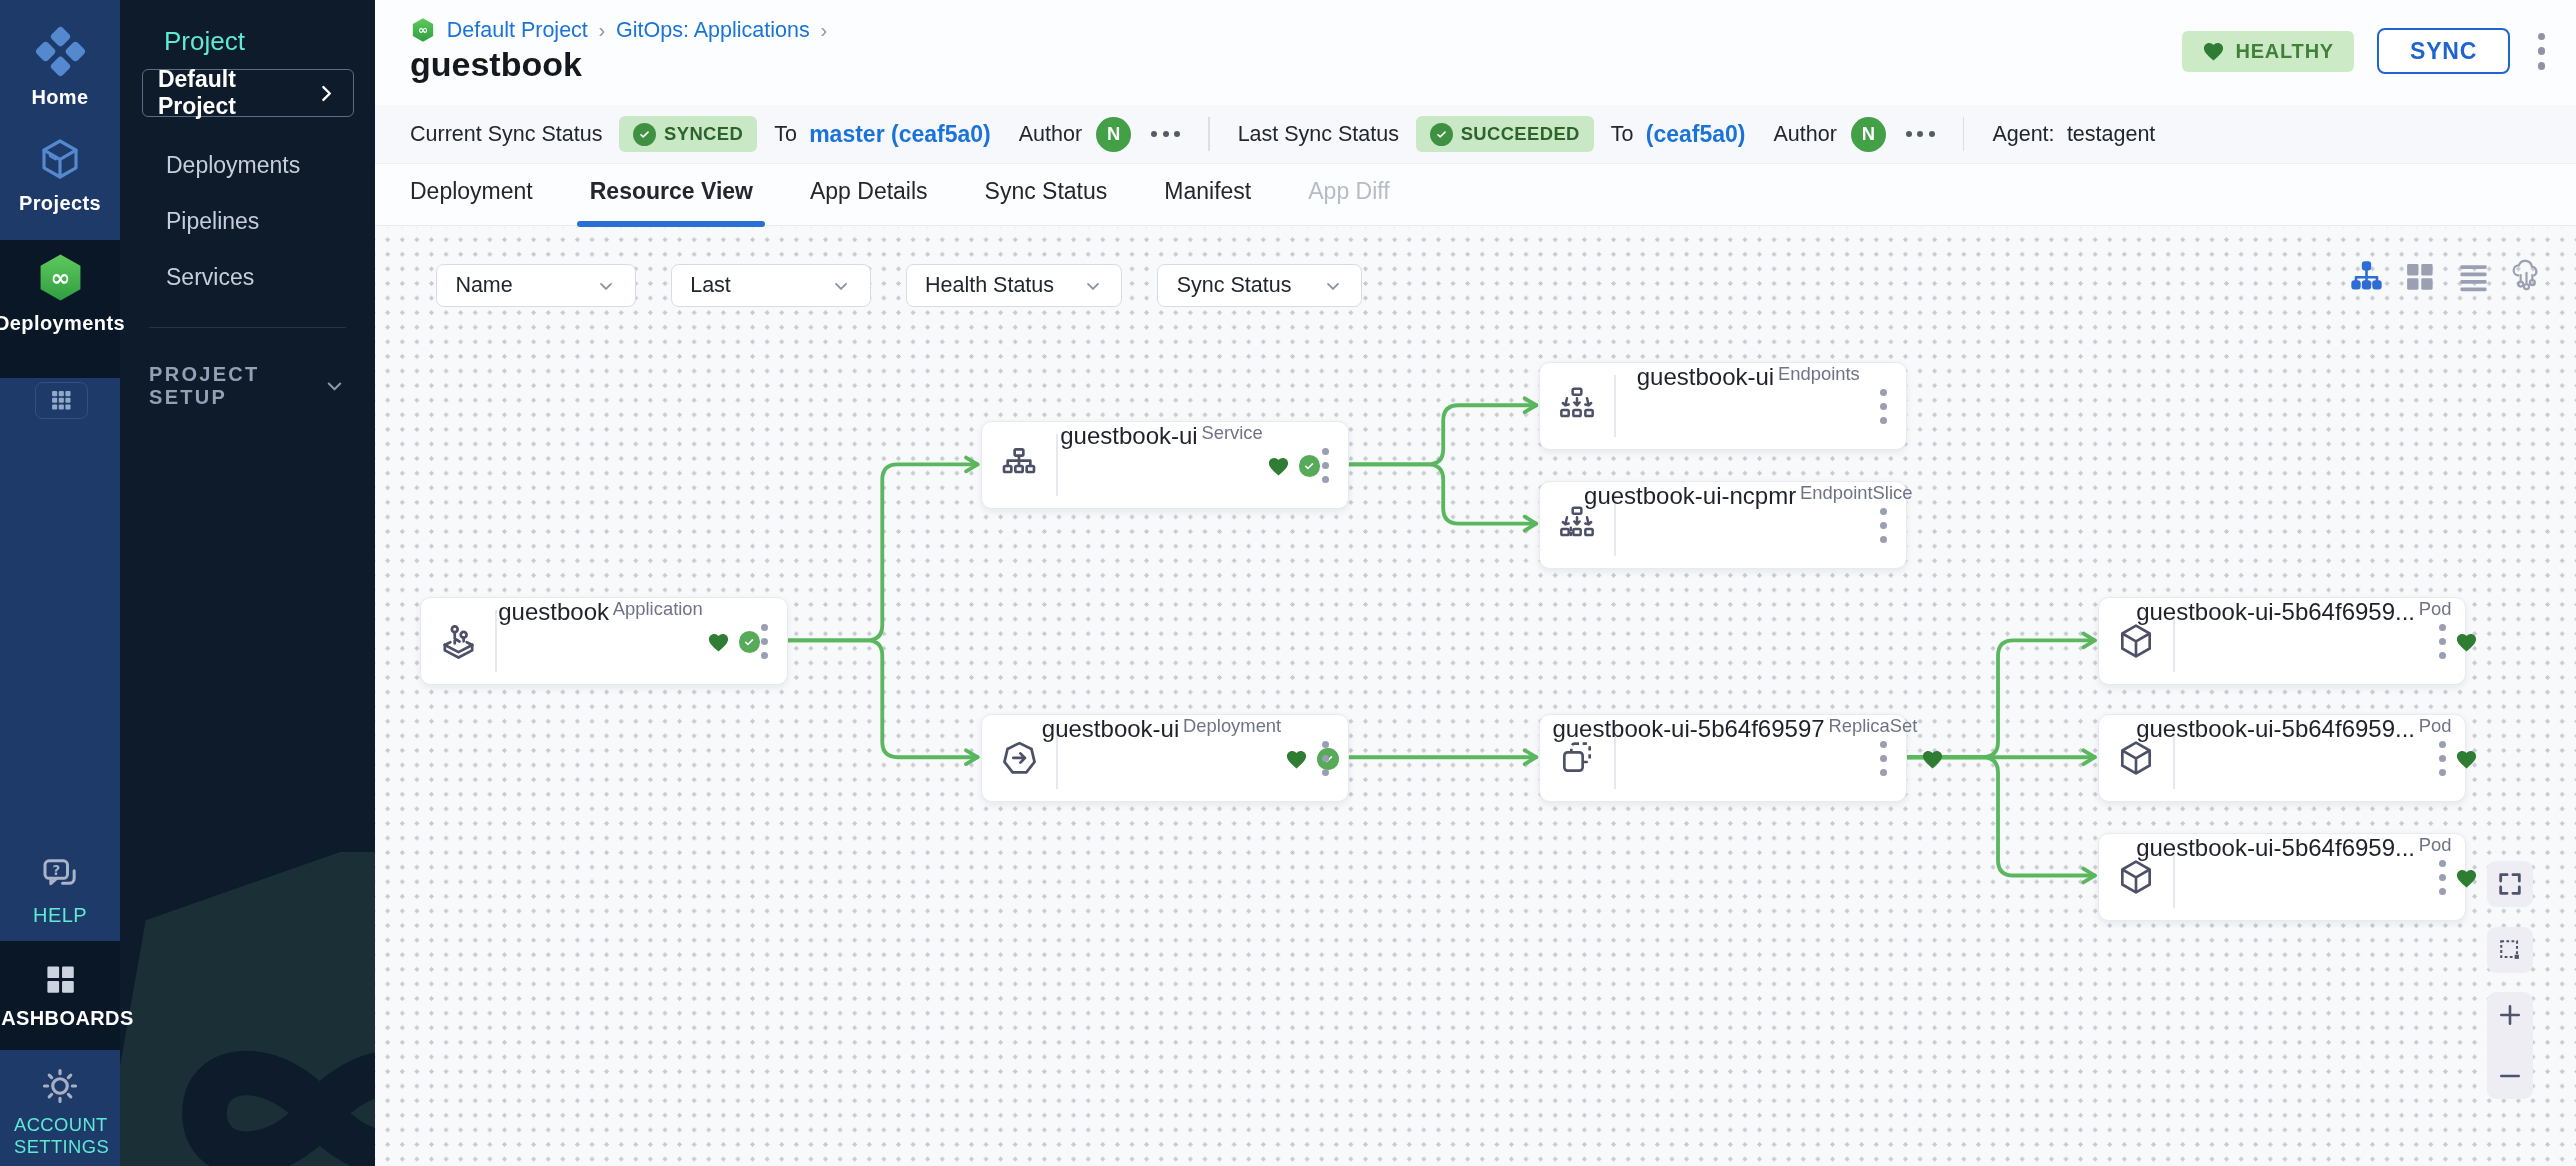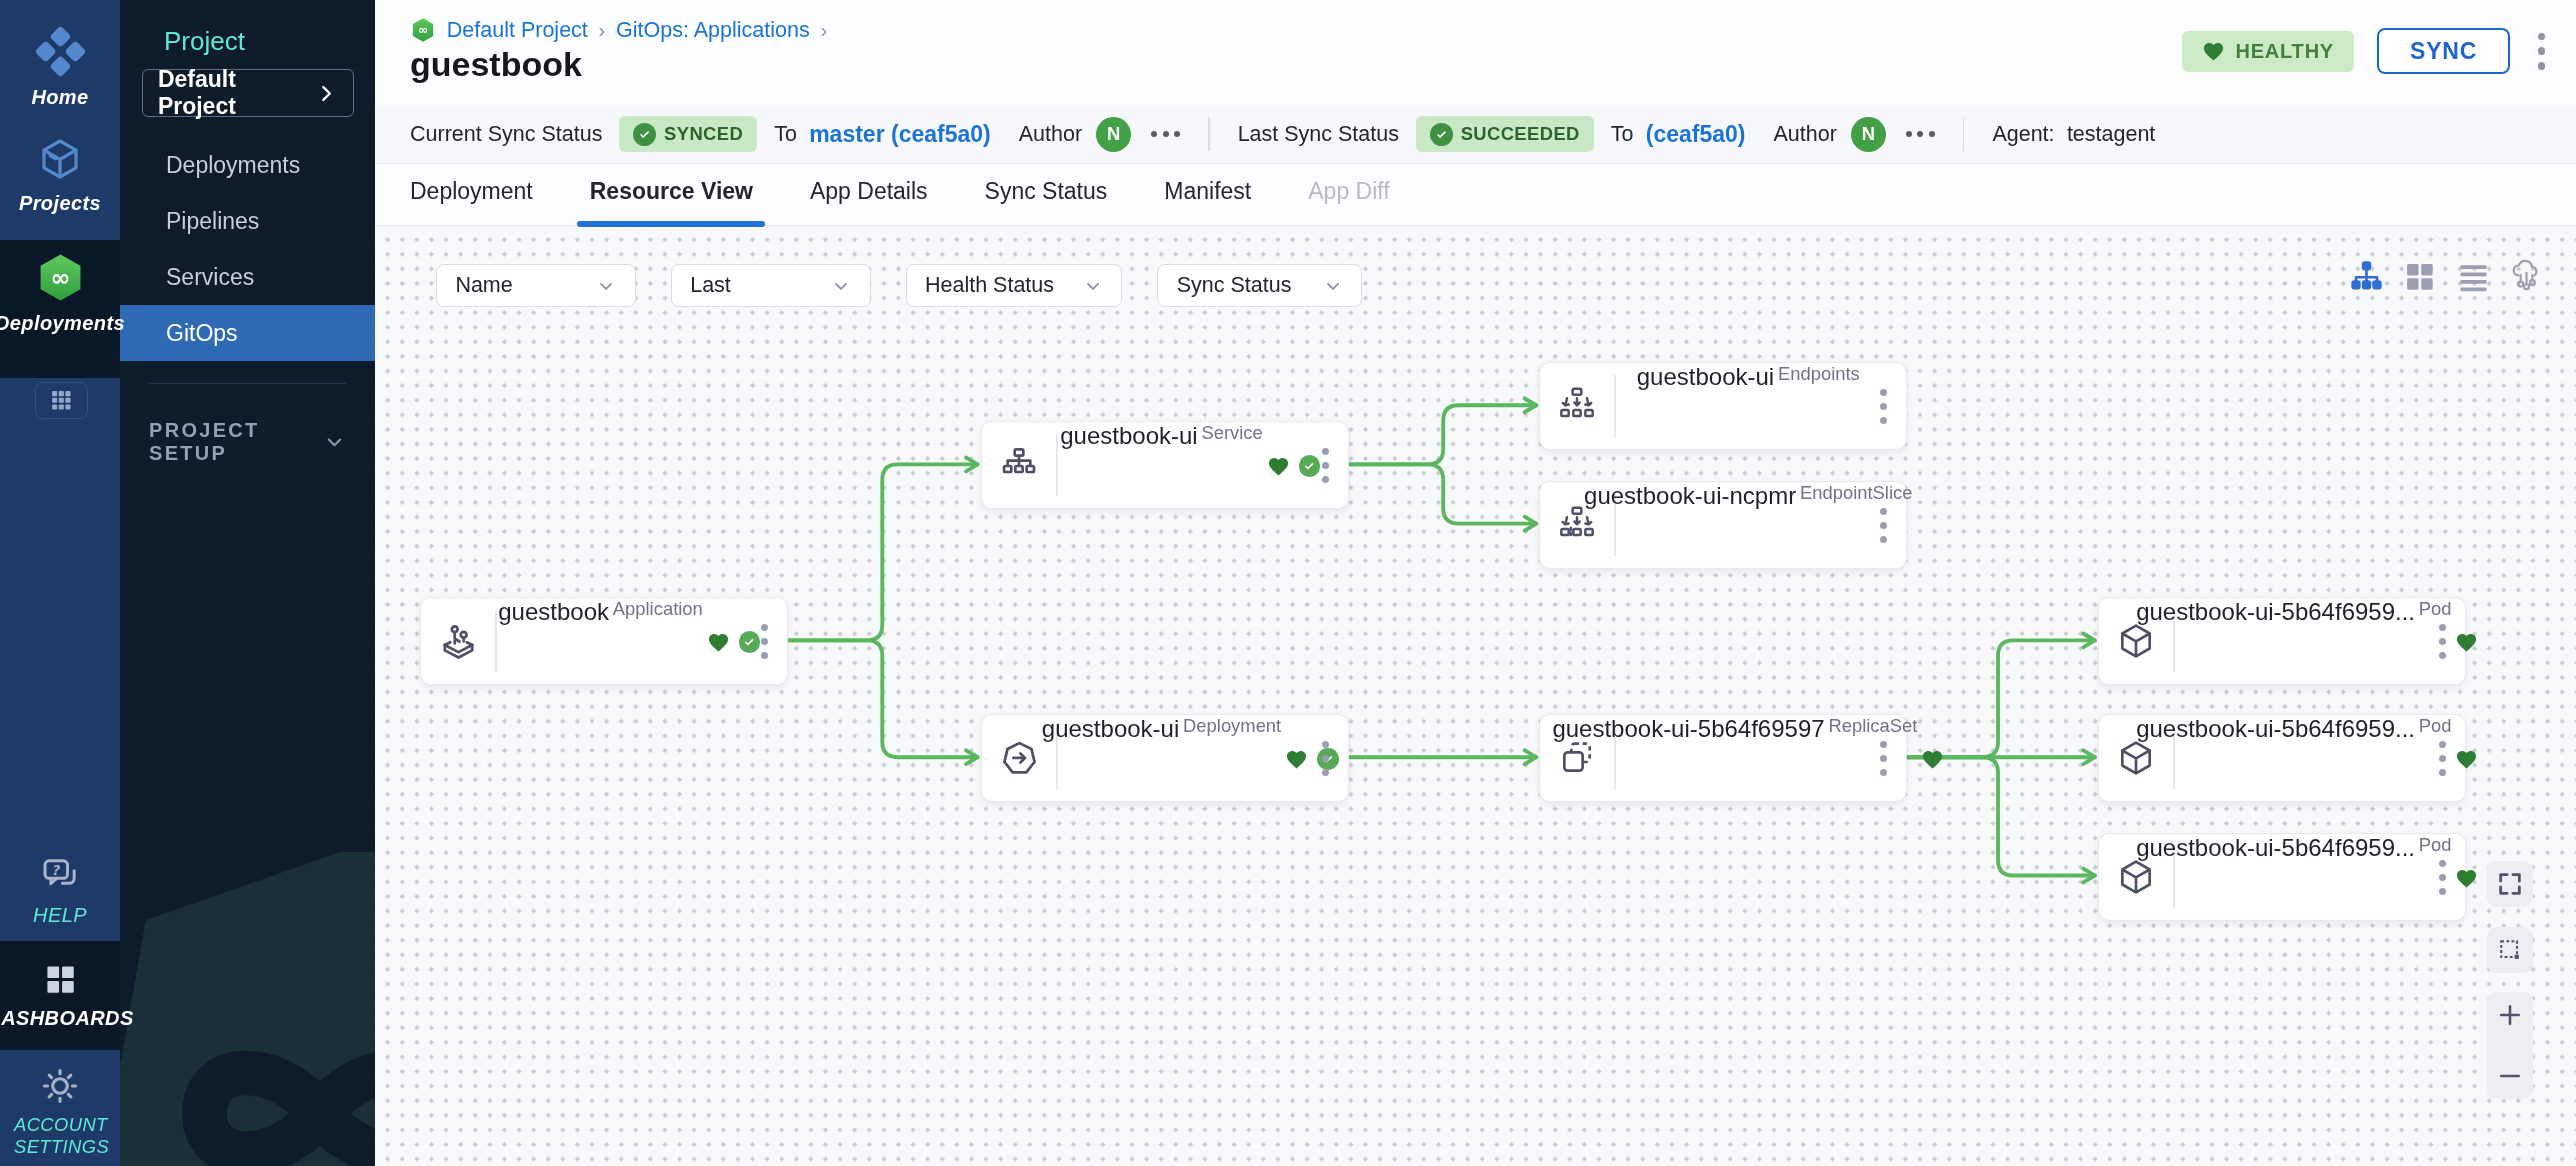--- a/index.html
+++ b/index.html
@@ -2,21 +2,21 @@
 <html style="font-size:12.3px"><head>
 <meta charset="utf-8">
 <style>
   html,body{margin:0;padding:0;overflow:hidden;}
   body{width:2576px;height:1167px;position:relative;background:#f7f9fb;
        font-family:"Liberation Sans","DejaVu Sans",sans-serif;color:#22262e;}
   svg{display:block}
   .ic{color:inherit}
 
   
-  .rail{position:absolute;left:0;top:0;bottom:0;width:120px;background:#1d3a69;z-index:30;font-style:italic;}
+  .rail{position:absolute;left:0;top:0;bottom:0;width:120px;background:#1d3a69;z-index:30;}
   .rail .band{position:absolute;left:0;width:120px;background:#0a1727;}
   .band1{top:240px;height:138px;}
   .band2{top:941px;height:109px;}
   .rail-item{position:absolute;left:0;width:120px;display:flex;flex-direction:column;align-items:center;gap:9.2px;
              color:#fff;font-size:20px;font-weight:600;text-align:center;cursor:pointer;}
   .rail-item .lab{letter-spacing:0.4px;}
   .rail-item.dim .lab{color:#5eead4;font-weight:500;}
   .modbtn{position:absolute;left:35px;top:382px;width:51px;height:35px;border:1.5px solid #33517f;border-radius:7.7px;
           display:flex;align-items:center;justify-content:center;cursor:pointer;}
 
@@ -354,23 +354,20 @@
   <div class="menu">
     <div class="menu-item">
         <span>Deployments</span>
       </div>
     <div class="menu-item">
         <span>Pipelines</span>
       </div>
     <div class="menu-item">
         <span>Services</span>
       </div>
-    <div class="menu-item active">
-        <span>GitOps</span>
-      </div>
   </div>
   <div class="sb-div"></div>
   <div class="setup-row">
     <span>PROJECT SETUP</span>
     <svg class="ic" width="26" height="26" style="color:#8b97a9" viewBox="0 0 30.0469 34">
         <use href="#sym-chev-down"></use>
       </svg>
   </div>
   <svg class="watermark" width="255" height="323" viewBox="0 0 332 420">
     <g transform="rotate(10 300 420)">

